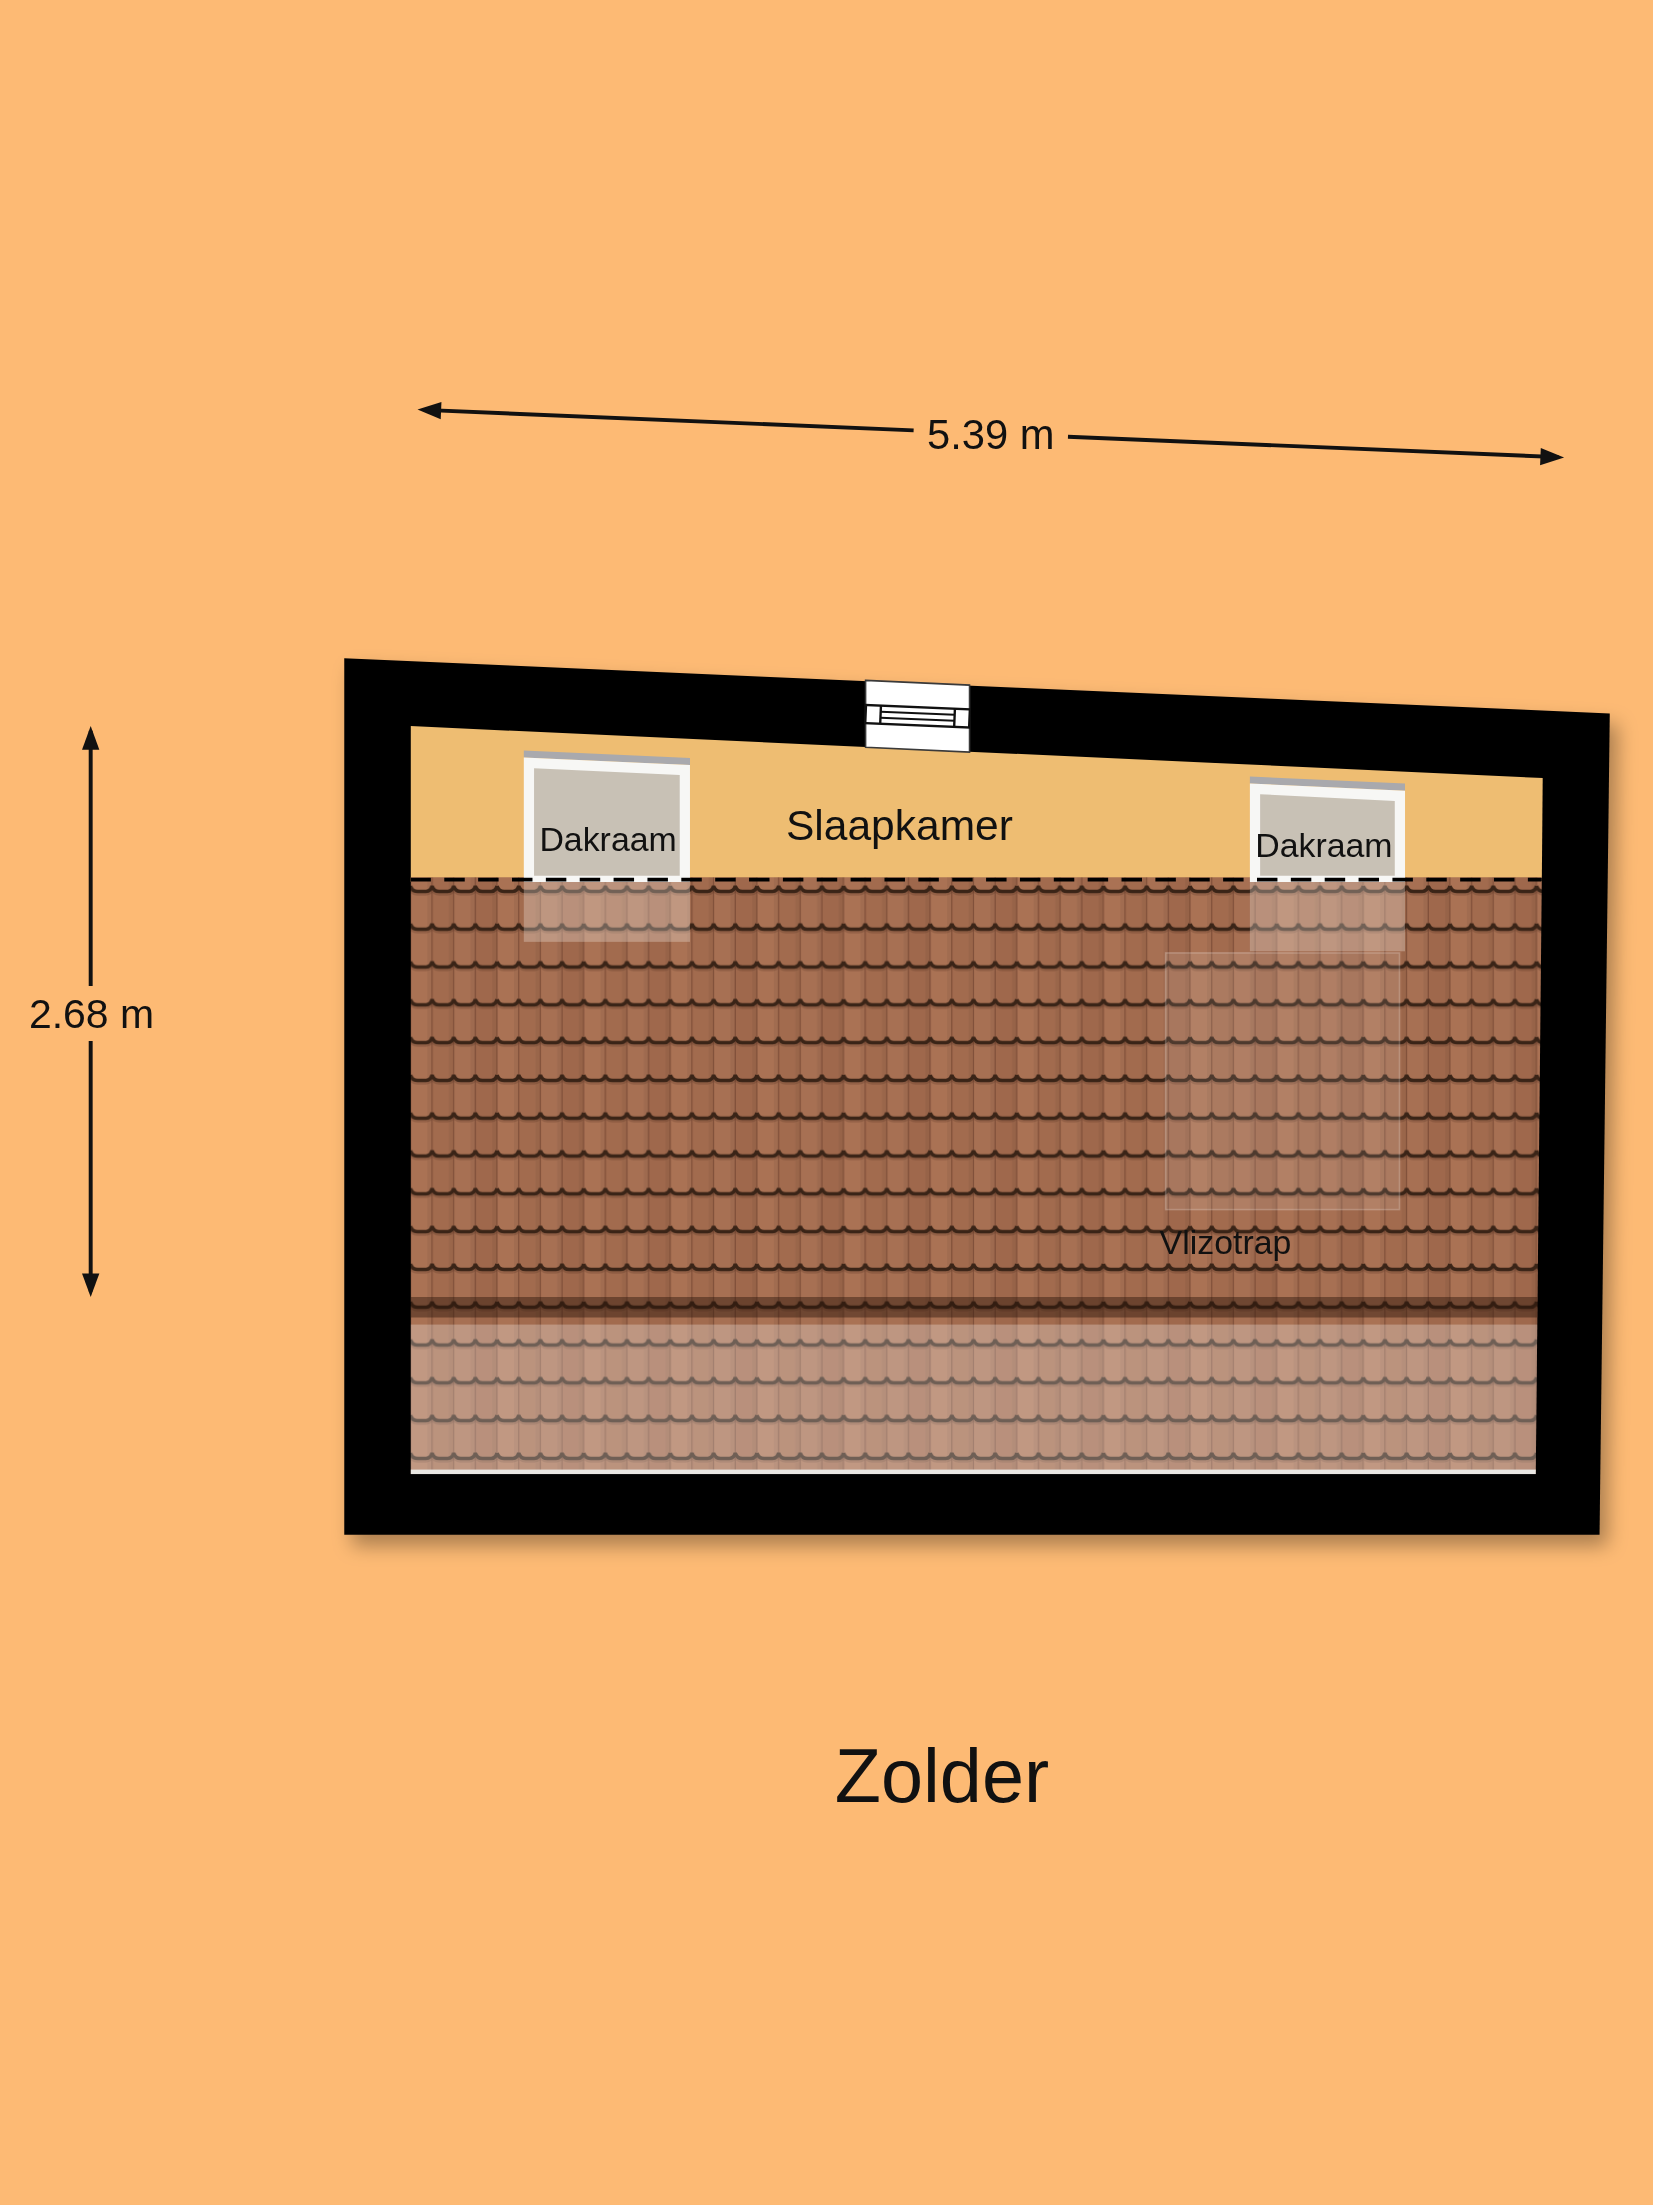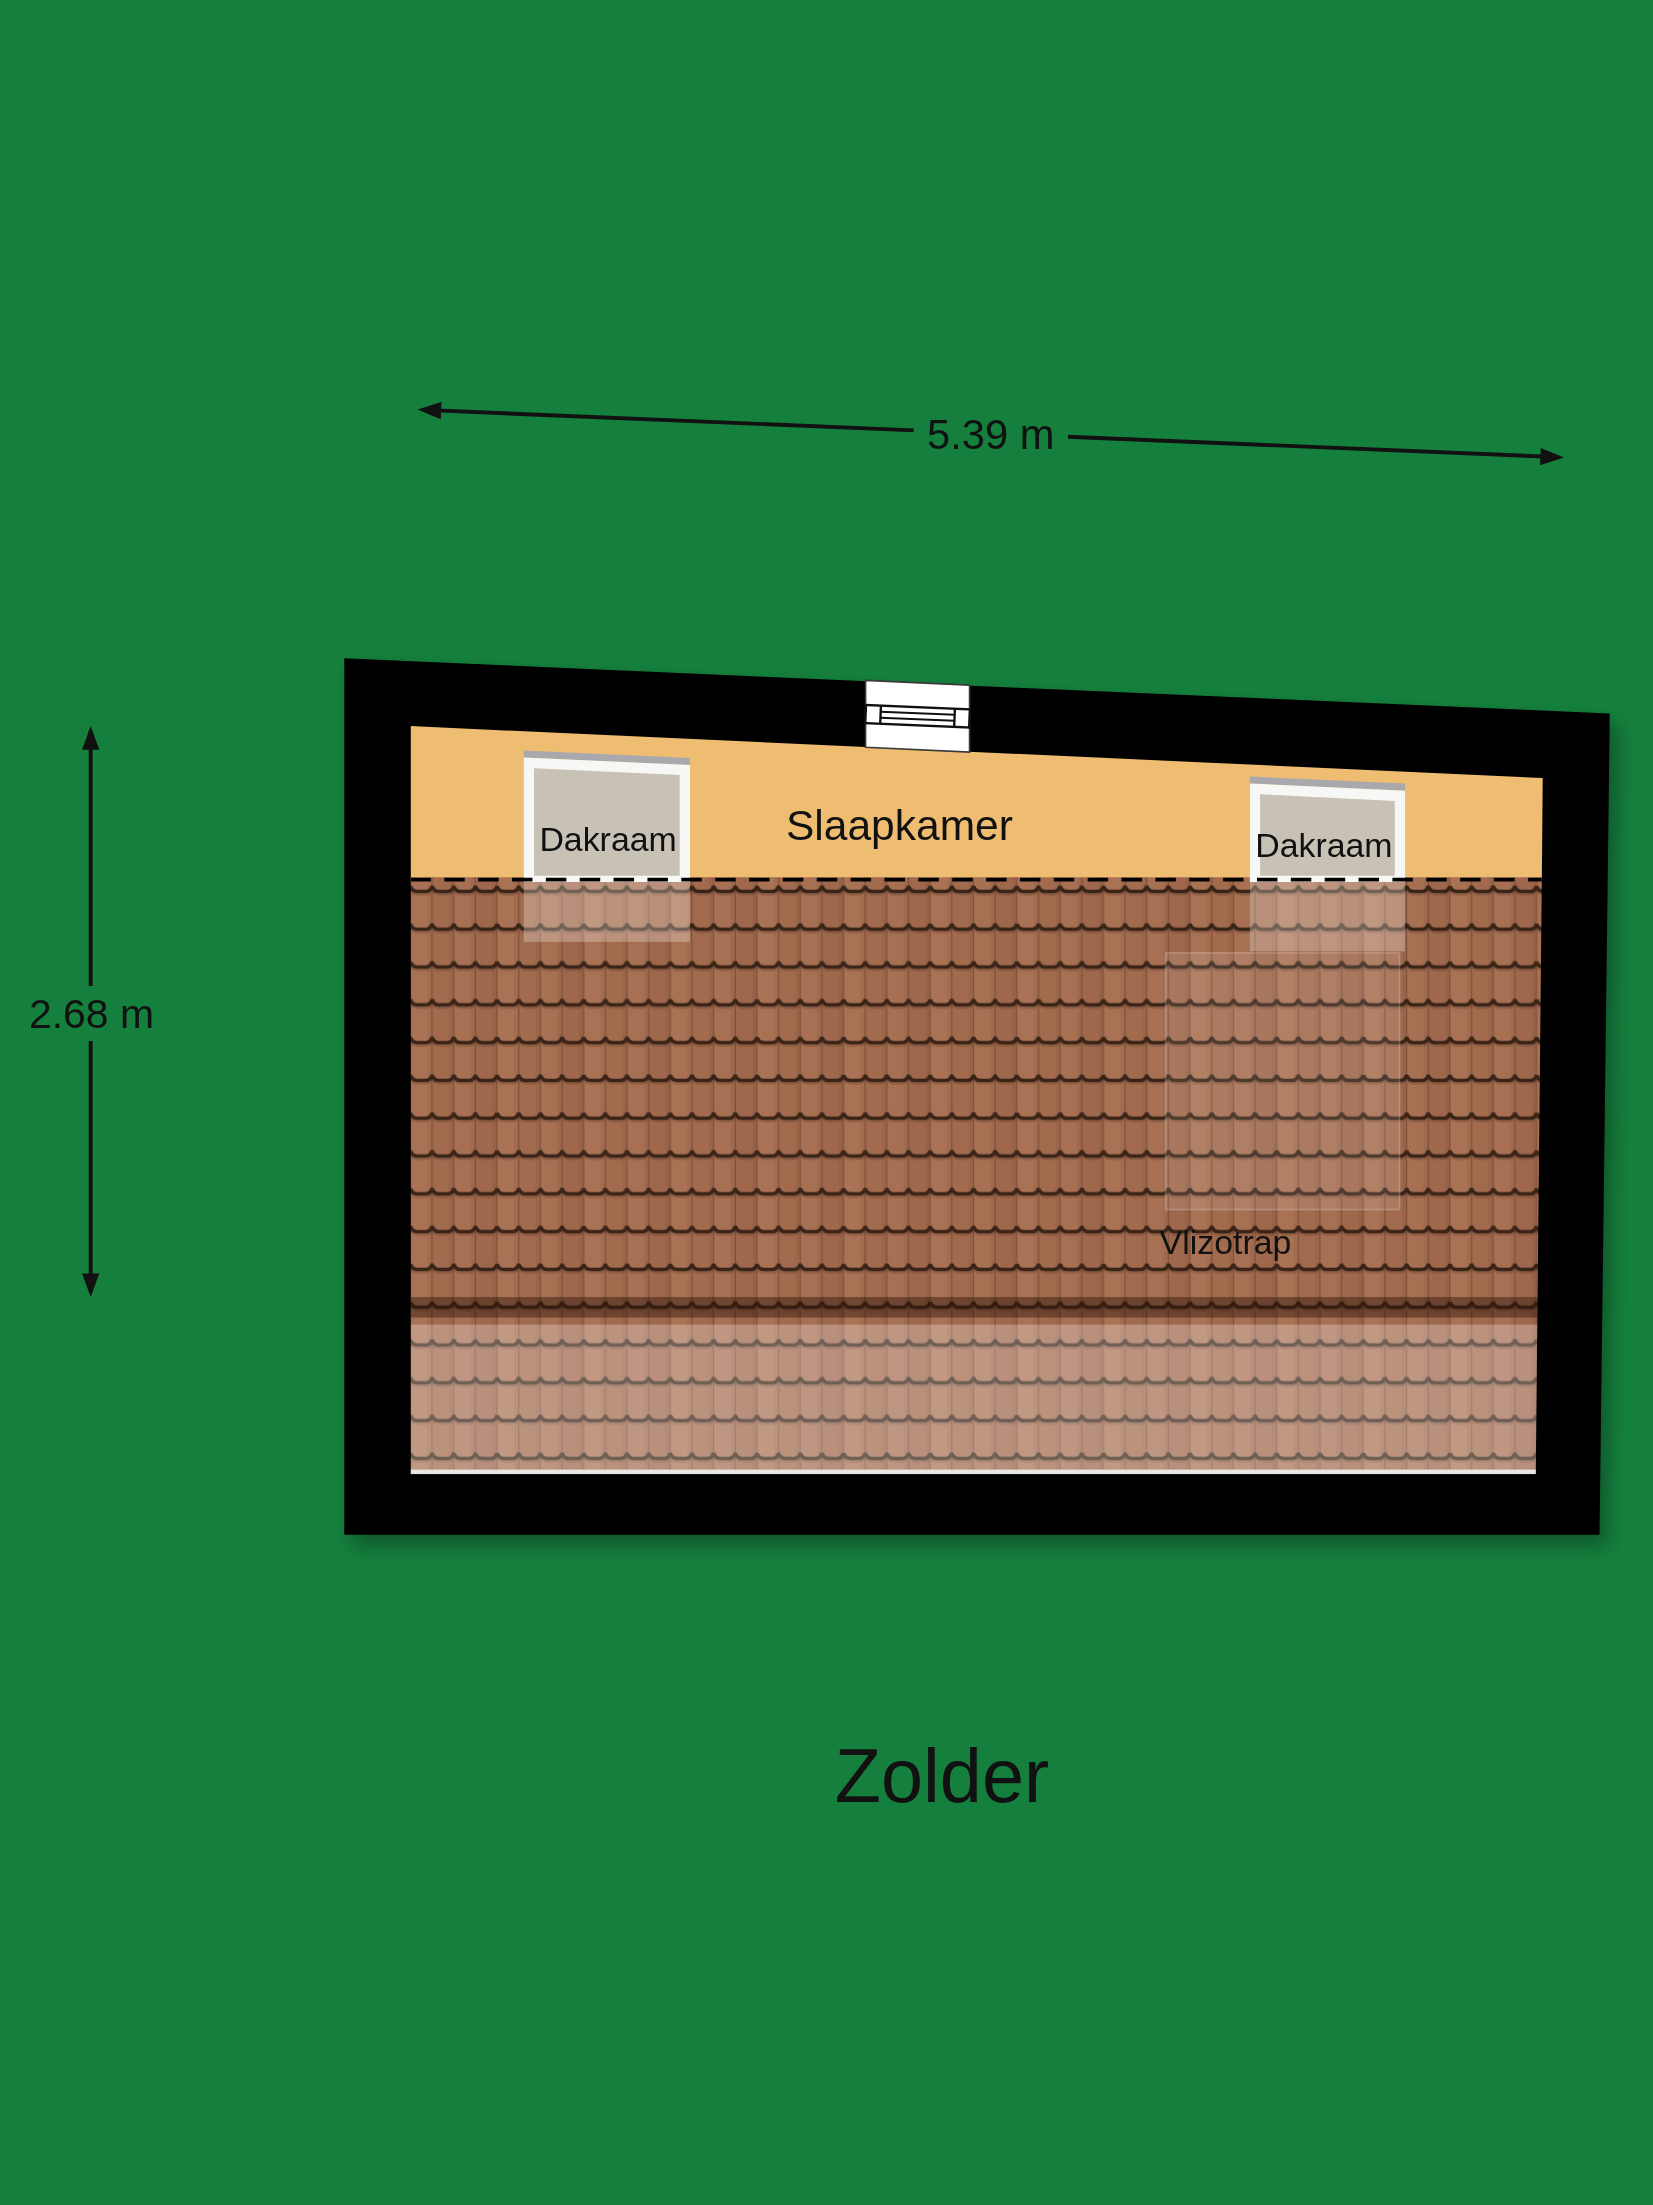--- a/index.html
+++ b/index.html
@@ -1,20 +1,20 @@
 <!DOCTYPE html>
 <html style="font-size:12.6px"><head>
 <meta charset="utf-8">
 <style>
   html, body { margin: 0; padding: 0; background: #ffffff; }
   .stage {
     position: relative;
     width: 1654px;
     height: 2205px;
-    background: #15803d;
+    background: #fdba74;
     font-family: "Liberation Sans", sans-serif;
     overflow: hidden;
   }
   svg { display: block; }
   text {
     font-family: "Liberation Sans", sans-serif;
     fill: #111111;
   }
 </style>
 </head>

